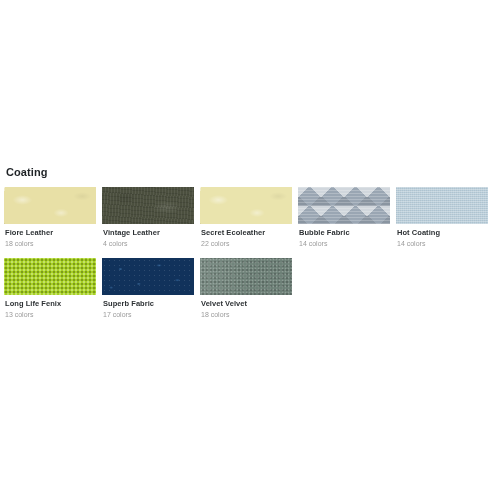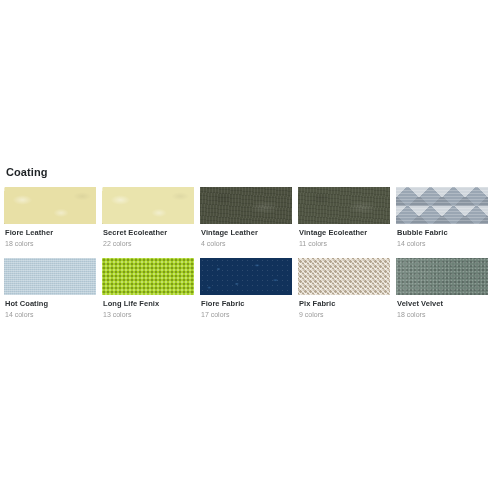--- a/index.html
+++ b/index.html
@@ -214,58 +214,48 @@
 <div id="page">
   <section id="section">
     <h2 id="section-title">Coating</h2>
     <div id="grid">
         <div class="card">
           <div class="swatch tex-leather-crinkle" style="background-color: rgb(232, 224, 166);"></div>
           <div class="card-name">Fiore Leather</div>
           <div class="card-count">18 colors</div>
         </div>
         <div class="card">
+          <div class="swatch tex-grain" style="background-color: rgb(75, 79, 62);"></div>
+          <div class="card-name">Vintage Leather</div>
+          <div class="card-count">4 colors</div>
+        </div>
+        <div class="card">
           <div class="swatch tex-leather-crinkle" style="background-color: rgb(234, 228, 173);"></div>
           <div class="card-name">Secret Ecoleather</div>
           <div class="card-count">22 colors</div>
         </div>
         <div class="card">
-          <div class="swatch tex-grain" style="background-color: rgb(75, 79, 62);"></div>
-          <div class="card-name">Vintage Leather</div>
-          <div class="card-count">4 colors</div>
-        </div>
-        <div class="card">
-          <div class="swatch tex-grain" style="background-color: rgb(79, 84, 66);"></div>
-          <div class="card-name">Vintage Ecoleather</div>
-          <div class="card-count">11 colors</div>
-        </div>
-        <div class="card">
           <div class="swatch tex-bubble" style="background-color: rgb(154, 166, 179);"></div>
           <div class="card-name">Bubble Fabric</div>
           <div class="card-count">14 colors</div>
         </div>
         <div class="card">
           <div class="swatch tex-weave-fine" style="background-color: rgb(184, 205, 218);"></div>
           <div class="card-name">Hot Coating</div>
           <div class="card-count">14 colors</div>
         </div>
         <div class="card">
           <div class="swatch tex-mesh" style="background-color: rgb(167, 209, 36);"></div>
           <div class="card-name">Long Life Fenix</div>
           <div class="card-count">13 colors</div>
         </div>
         <div class="card">
           <div class="swatch tex-mottle-dark" style="background-color: rgb(17, 50, 91);"></div>
-          <div class="card-name">Fiore Fabric</div>
+          <div class="card-name">Superb Fabric</div>
           <div class="card-count">17 colors</div>
-        </div>
-        <div class="card">
-          <div class="swatch tex-basket" style="background-color: rgb(215, 199, 173);"></div>
-          <div class="card-name">Pix Fabric</div>
-          <div class="card-count">9 colors</div>
         </div>
         <div class="card">
           <div class="swatch tex-velvet" style="background-color: rgb(109, 128, 119);"></div>
           <div class="card-name">Velvet Velvet</div>
           <div class="card-count">18 colors</div>
         </div>
       </div>
   </section>
 </div>
 

